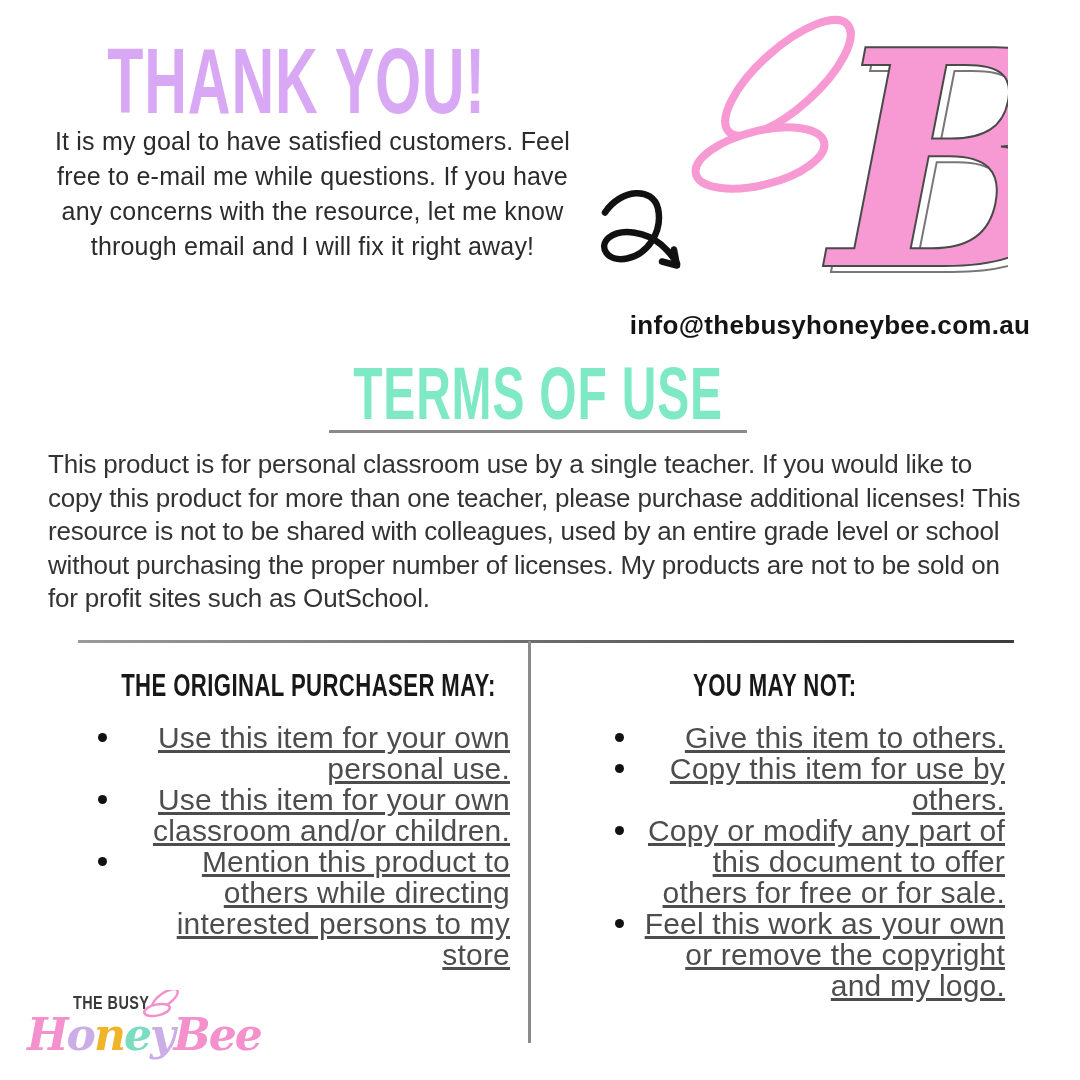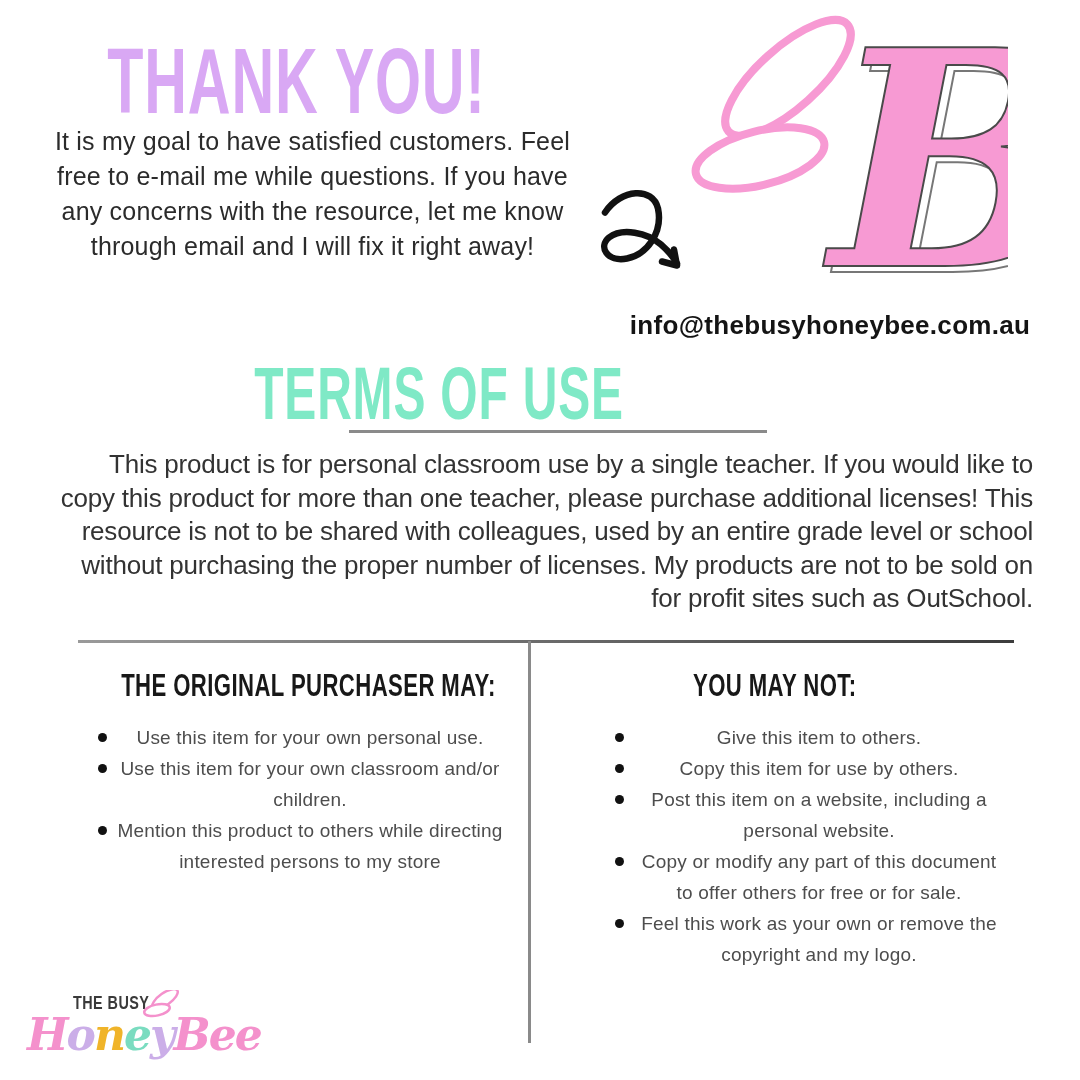--- a/index.html
+++ b/index.html
@@ -24,42 +24,42 @@
   
   .arrow{position:absolute;left:595px;top:184px;width:100px;height:105px;}
   
   .biglogo{position:absolute;left:688px;top:8px;width:320px;height:295px;}
   
   .email{
     position:absolute;left:600px;top:310px;width:460px;text-align:center;
     font-size:26px;font-weight:bold;color:#141414;letter-spacing:.3px;
   }
   
-  .terms-wrap{position:absolute;left:208px;top:350px;width:700px;}
+  .terms-wrap{position:absolute;left:188px;top:350px;width:700px;text-align:center;}
   .terms-title{font-size:60px;color:#7fe9c6;}
   .terms-underline{width:418px;height:3px;background:#8a8a8a;margin:11px auto 0 auto;}
   .terms-body{
-    position:absolute;left:48px;top:448px;width:985px;text-align:right;
+    position:absolute;left:48px;top:448px;width:985px;text-align:left;
     font-size:26px;line-height:33.5px;color:#333333;letter-spacing:-.2px;
   }
   
   .hline{position:absolute;left:78px;top:640px;width:936px;height:2.5px;
          background:linear-gradient(to right,#9a9a9a,#3c3c3c);}
   .vline{position:absolute;left:528px;top:641px;width:2.5px;height:402px;background:#8a8a8a;}
   
   .col-header{position:absolute;top:668px;text-align:center;color:#181818;text-decoration:underline;}
   .col-header .display{font-size:27px;transform:scale(0.82,1.18);letter-spacing:.5px;}
   .col-header-left{left:80px;width:430px;}
   .col-header-right{left:545px;width:460px;}
   .tou-list{position:absolute;margin:0;padding:0;list-style:none;}
   .tou-list-left{left:80px;top:722px;width:430px;}
   .tou-list-right{left:545px;top:722px;width:460px;}
   .tou-list li{
-    position:relative;text-align:center;font-size:19px;line-height:31px;
-    color:#4d4d4d;letter-spacing:.2px;
+    position:relative;text-align:right;font-size:30px;line-height:31px;
+    color:#4d4d4d;letter-spacing:.2px;text-decoration:underline;
   }
   .tou-list-left li{padding-left:30px;}
   .tou-list-right li{padding-left:88px;}
   .bullet{
     position:absolute;top:11px;width:9px;height:9px;border-radius:50%;background:#111;
   }
   .tou-list-left .bullet{left:18px;}
   .tou-list-right .bullet{left:70px;}
   
   .footer-logo{position:absolute;left:25px;top:988px;width:230px;height:90px;}
@@ -136,24 +136,20 @@
     <li>
       <span class="bullet"></span>
       <span>Give this item to others.</span>
     </li>
     <li>
       <span class="bullet"></span>
       <span>Copy this item for use by others.</span>
     </li>
     <li>
       <span class="bullet"></span>
-      <span>Post this item on a website, including a personal website.</span>
-    </li>
-    <li>
-      <span class="bullet"></span>
       <span>Copy or modify any part of this document to offer others for free or for sale.</span>
     </li>
     <li>
       <span class="bullet"></span>
       <span>Feel this work as your own or remove the copyright and my logo.</span>
     </li>
   </ul>
 
   <div class="footer-logo">
     <span class="footer-top">THE BUSY</span>

